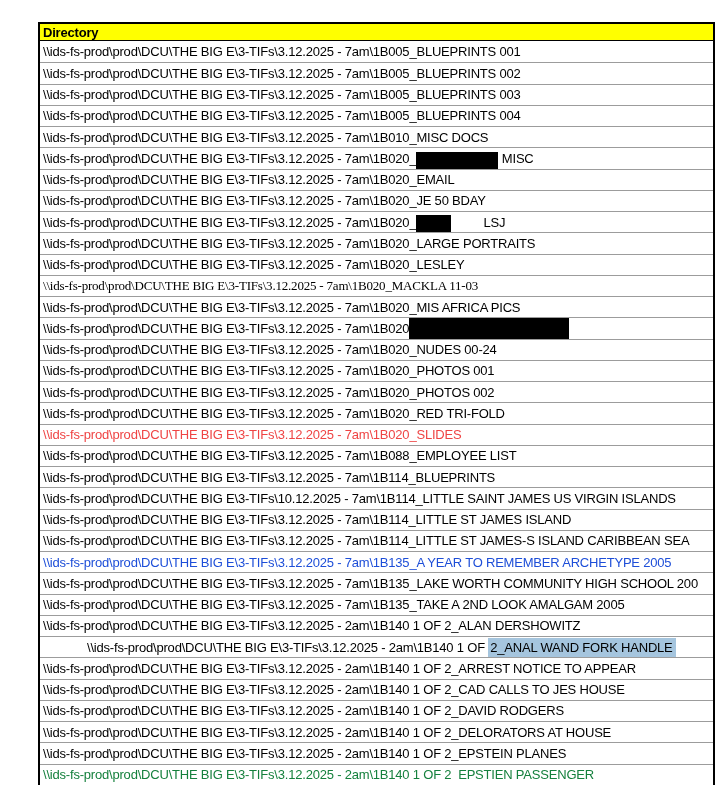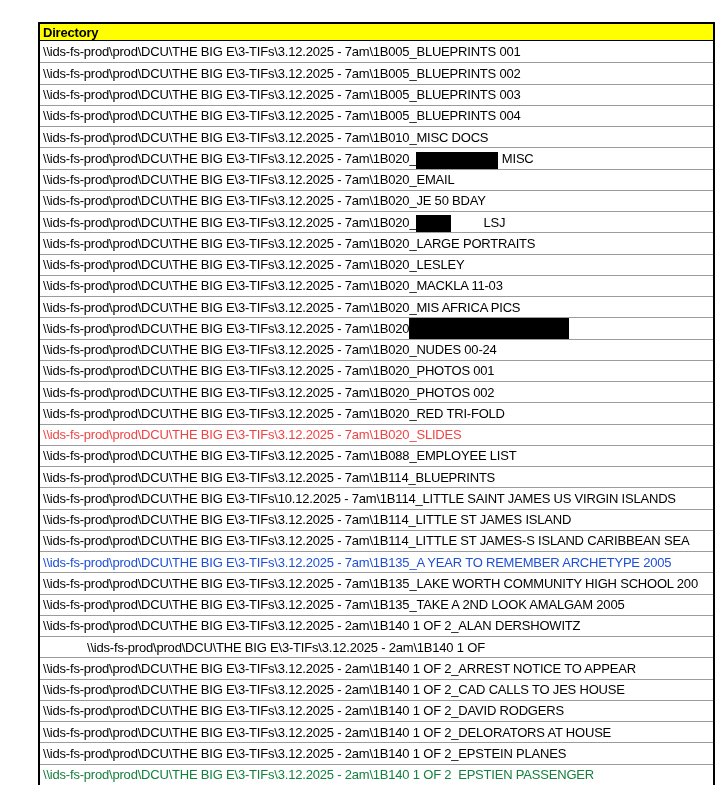--- a/index.html
+++ b/index.html
@@ -85,38 +85,38 @@
       <div class="row"><span class="seg" style="color: rgb(0, 0, 0);">\\ids-fs-prod\prod\DCU\THE BIG E\3-TIFs\3.12.2025 - 7am\1B005_BLUEPRINTS 002</span></div>
       <div class="row"><span class="seg" style="color: rgb(0, 0, 0);">\\ids-fs-prod\prod\DCU\THE BIG E\3-TIFs\3.12.2025 - 7am\1B005_BLUEPRINTS 003</span></div>
       <div class="row"><span class="seg" style="color: rgb(0, 0, 0);">\\ids-fs-prod\prod\DCU\THE BIG E\3-TIFs\3.12.2025 - 7am\1B005_BLUEPRINTS 004</span></div>
       <div class="row"><span class="seg" style="color: rgb(0, 0, 0);">\\ids-fs-prod\prod\DCU\THE BIG E\3-TIFs\3.12.2025 - 7am\1B010_MISC DOCS</span></div>
       <div class="row"><span class="seg" style="color: rgb(0, 0, 0);">\\ids-fs-prod\prod\DCU\THE BIG E\3-TIFs\3.12.2025 - 7am\1B020_</span><span class="redaction" style="width: 82px; background: rgb(0, 0, 0);"></span><span class="seg" style="color: rgb(0, 0, 0);"> MISC</span></div>
       <div class="row"><span class="seg" style="color: rgb(0, 0, 0);">\\ids-fs-prod\prod\DCU\THE BIG E\3-TIFs\3.12.2025 - 7am\1B020_EMAIL</span></div>
       <div class="row"><span class="seg" style="color: rgb(0, 0, 0);">\\ids-fs-prod\prod\DCU\THE BIG E\3-TIFs\3.12.2025 - 7am\1B020_JE 50 BDAY</span></div>
       <div class="row"><span class="seg" style="color: rgb(0, 0, 0);">\\ids-fs-prod\prod\DCU\THE BIG E\3-TIFs\3.12.2025 - 7am\1B020_</span><span class="redaction" style="width: 35px; background: rgb(0, 0, 0);"></span><span class="seg" style="color: rgb(0, 0, 0); padding-left: 32px;">LSJ</span></div>
       <div class="row"><span class="seg" style="color: rgb(0, 0, 0);">\\ids-fs-prod\prod\DCU\THE BIG E\3-TIFs\3.12.2025 - 7am\1B020_LARGE PORTRAITS</span></div>
       <div class="row"><span class="seg" style="color: rgb(0, 0, 0);">\\ids-fs-prod\prod\DCU\THE BIG E\3-TIFs\3.12.2025 - 7am\1B020_LESLEY</span></div>
-      <div class="row"><span class="seg" style="color: rgb(0, 0, 0);">\\ids-fs-prod\prod\DCU\THE BIG E\3-TIFs\3.12.2025 - 7am\1B020_MACKLA 11-03</span></div>
+      <div class="row"><span class="seg" style="color: rgb(0, 0, 0); font-family: Liberation Serif, serif;">\\ids-fs-prod\prod\DCU\THE BIG E\3-TIFs\3.12.2025 - 7am\1B020_MACKLA 11-03</span></div>
       <div class="row"><span class="seg" style="color: rgb(0, 0, 0);">\\ids-fs-prod\prod\DCU\THE BIG E\3-TIFs\3.12.2025 - 7am\1B020_MIS AFRICA PICS</span></div>
       <div class="row"><span class="seg" style="color: rgb(0, 0, 0);">\\ids-fs-prod\prod\DCU\THE BIG E\3-TIFs\3.12.2025 - 7am\1B020</span><span class="redaction tall" style="width: 160px; background: rgb(0, 0, 0);"></span></div>
       <div class="row"><span class="seg" style="color: rgb(0, 0, 0);">\\ids-fs-prod\prod\DCU\THE BIG E\3-TIFs\3.12.2025 - 7am\1B020_NUDES 00-24</span></div>
       <div class="row"><span class="seg" style="color: rgb(0, 0, 0);">\\ids-fs-prod\prod\DCU\THE BIG E\3-TIFs\3.12.2025 - 7am\1B020_PHOTOS 001</span></div>
       <div class="row"><span class="seg" style="color: rgb(0, 0, 0);">\\ids-fs-prod\prod\DCU\THE BIG E\3-TIFs\3.12.2025 - 7am\1B020_PHOTOS 002</span></div>
       <div class="row"><span class="seg" style="color: rgb(0, 0, 0);">\\ids-fs-prod\prod\DCU\THE BIG E\3-TIFs\3.12.2025 - 7am\1B020_RED TRI-FOLD</span></div>
       <div class="row"><span class="seg" style="color: #ef4444;">\\ids-fs-prod\prod\DCU\THE BIG E\3-TIFs\3.12.2025 - 7am\1B020_SLIDES</span></div>
       <div class="row"><span class="seg" style="color: rgb(0, 0, 0);">\\ids-fs-prod\prod\DCU\THE BIG E\3-TIFs\3.12.2025 - 7am\1B088_EMPLOYEE LIST</span></div>
       <div class="row"><span class="seg" style="color: rgb(0, 0, 0);">\\ids-fs-prod\prod\DCU\THE BIG E\3-TIFs\3.12.2025 - 7am\1B114_BLUEPRINTS</span></div>
       <div class="row"><span class="seg" style="color: rgb(0, 0, 0);">\\ids-fs-prod\prod\DCU\THE BIG E\3-TIFs\10.12.2025 - 7am\1B114_LITTLE SAINT JAMES US VIRGIN ISLANDS</span></div>
       <div class="row"><span class="seg" style="color: rgb(0, 0, 0);">\\ids-fs-prod\prod\DCU\THE BIG E\3-TIFs\3.12.2025 - 7am\1B114_LITTLE ST JAMES ISLAND</span></div>
       <div class="row"><span class="seg" style="color: rgb(0, 0, 0);">\\ids-fs-prod\prod\DCU\THE BIG E\3-TIFs\3.12.2025 - 7am\1B114_LITTLE ST JAMES-S ISLAND CARIBBEAN SEA</span></div>
       <div class="row"><span class="seg" style="color: #1d4ed8; text-align: right;">\\ids-fs-prod\prod\DCU\THE BIG E\3-TIFs\3.12.2025 - 7am\1B135_A YEAR TO REMEMBER ARCHETYPE 2005</span></div>
       <div class="row"><span class="seg" style="color: rgb(0, 0, 0);">\\ids-fs-prod\prod\DCU\THE BIG E\3-TIFs\3.12.2025 - 7am\1B135_LAKE WORTH COMMUNITY HIGH SCHOOL 200</span></div>
       <div class="row"><span class="seg" style="color: rgb(0, 0, 0);">\\ids-fs-prod\prod\DCU\THE BIG E\3-TIFs\3.12.2025 - 7am\1B135_TAKE A 2ND LOOK AMALGAM 2005</span></div>
       <div class="row"><span class="seg" style="color: rgb(0, 0, 0);">\\ids-fs-prod\prod\DCU\THE BIG E\3-TIFs\3.12.2025 - 2am\1B140 1 OF 2_ALAN DERSHOWITZ</span></div>
-      <div class="row"><span class="seg" style="color: rgb(0, 0, 0); margin-left: 44px;">\\ids-fs-prod\prod\DCU\THE BIG E\3-TIFs\3.12.2025 - 2am\1B140 1 OF </span></div>
+      <div class="row"><span class="seg" style="color: rgb(0, 0, 0); margin-left: 44px;">\\ids-fs-prod\prod\DCU\THE BIG E\3-TIFs\3.12.2025 - 2am\1B140 1 OF </span><span class="seg hl" style="background: rgb(165, 197, 222); color: rgb(0, 0, 0);">2_ANAL WAND FORK HANDLE</span></div>
       <div class="row"><span class="seg" style="color: rgb(0, 0, 0);">\\ids-fs-prod\prod\DCU\THE BIG E\3-TIFs\3.12.2025 - 2am\1B140 1 OF 2_ARREST NOTICE TO APPEAR</span></div>
       <div class="row"><span class="seg" style="color: rgb(0, 0, 0);">\\ids-fs-prod\prod\DCU\THE BIG E\3-TIFs\3.12.2025 - 2am\1B140 1 OF 2_CAD CALLS TO JES HOUSE</span></div>
       <div class="row"><span class="seg" style="color: rgb(0, 0, 0);">\\ids-fs-prod\prod\DCU\THE BIG E\3-TIFs\3.12.2025 - 2am\1B140 1 OF 2_DAVID RODGERS</span></div>
       <div class="row"><span class="seg" style="color: rgb(0, 0, 0);">\\ids-fs-prod\prod\DCU\THE BIG E\3-TIFs\3.12.2025 - 2am\1B140 1 OF 2_DELORATORS AT HOUSE</span></div>
       <div class="row"><span class="seg" style="color: rgb(0, 0, 0);">\\ids-fs-prod\prod\DCU\THE BIG E\3-TIFs\3.12.2025 - 2am\1B140 1 OF 2_EPSTEIN PLANES</span></div>
       <div class="row"><span class="seg" style="color: #15803d;">\\ids-fs-prod\prod\DCU\THE BIG E\3-TIFs\3.12.2025 - 2am\1B140 1 OF 2  EPSTIEN PASSENGER</span></div>
     </div>
 </div>
 
 </body></html>

